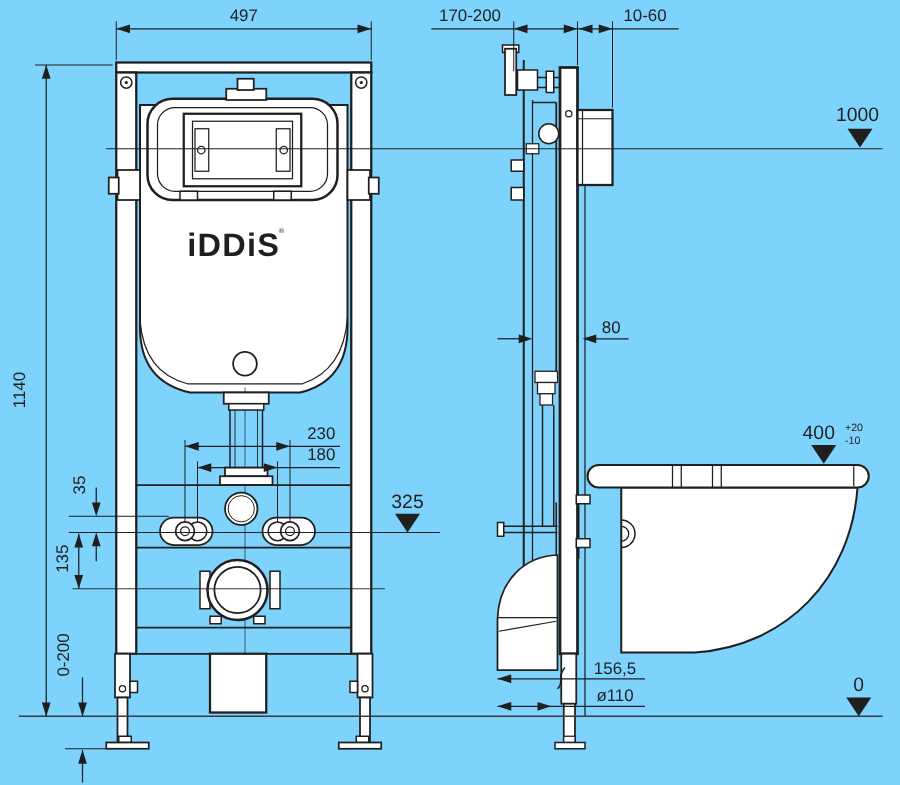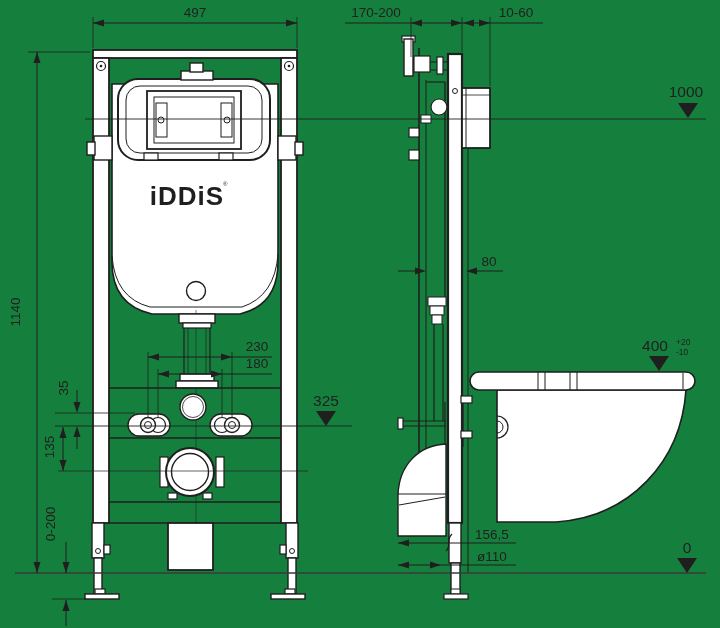--- a/index.html
+++ b/index.html
@@ -1,16 +1,16 @@
 <!DOCTYPE html>
 <html><head>
 <meta charset="utf-8">
 <style>
   html,body{margin:0;padding:0;background:#fff;}
-  .stage{position:relative;width:720px;height:628px;background:#15803d;overflow:hidden;
+  .stage{position:relative;width:720px;height:628px;background:#7dd3fc;overflow:hidden;
          font-family:"Liberation Sans",sans-serif;}
   svg{display:block;}
   text{fill:#1f1f1f;font-family:"Liberation Sans",sans-serif;}
   .dim{font-size:13.5px;}
   .dim-lg{font-size:15.5px;}
   .dim-sm{font-size:8.5px;}
   .brand{font-size:26px;font-weight:700;letter-spacing:1px;}
   .mark{font-size:6px;}
   .ln{stroke:#1f1f1f;fill:none;}
   .w22{stroke-width:2.2;} .w18{stroke-width:1.8;} .w16{stroke-width:1.6;}

